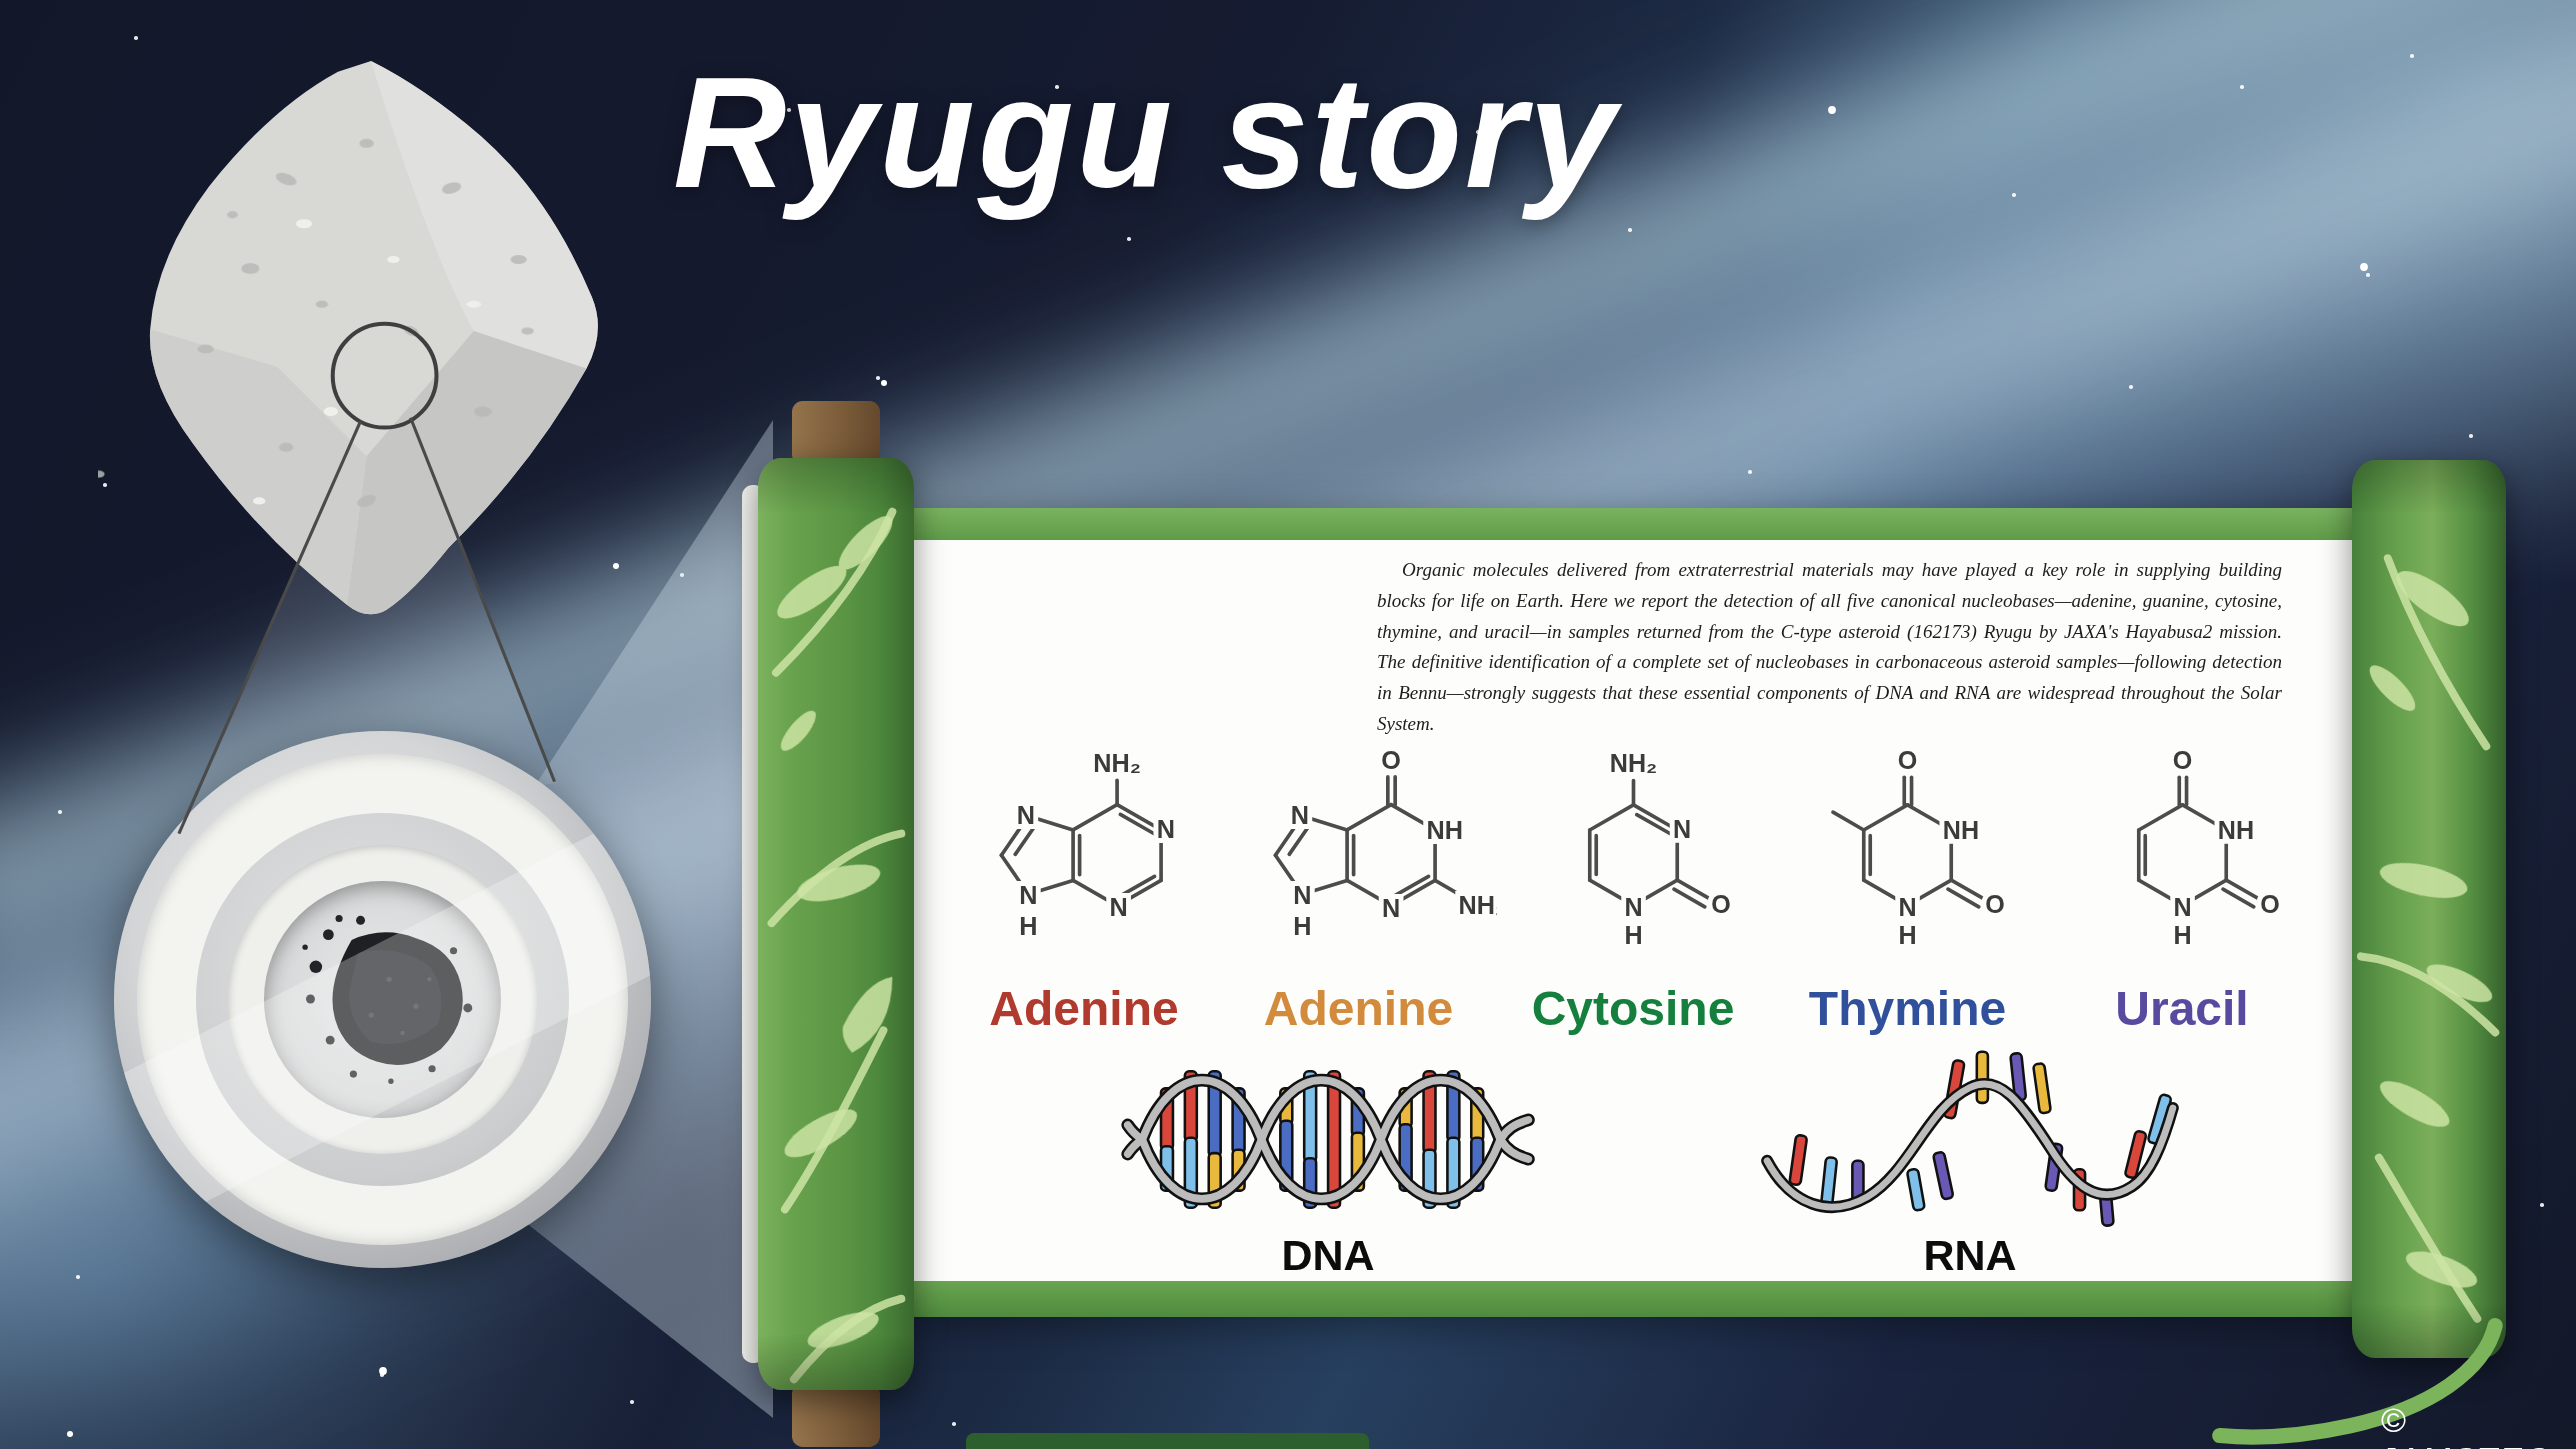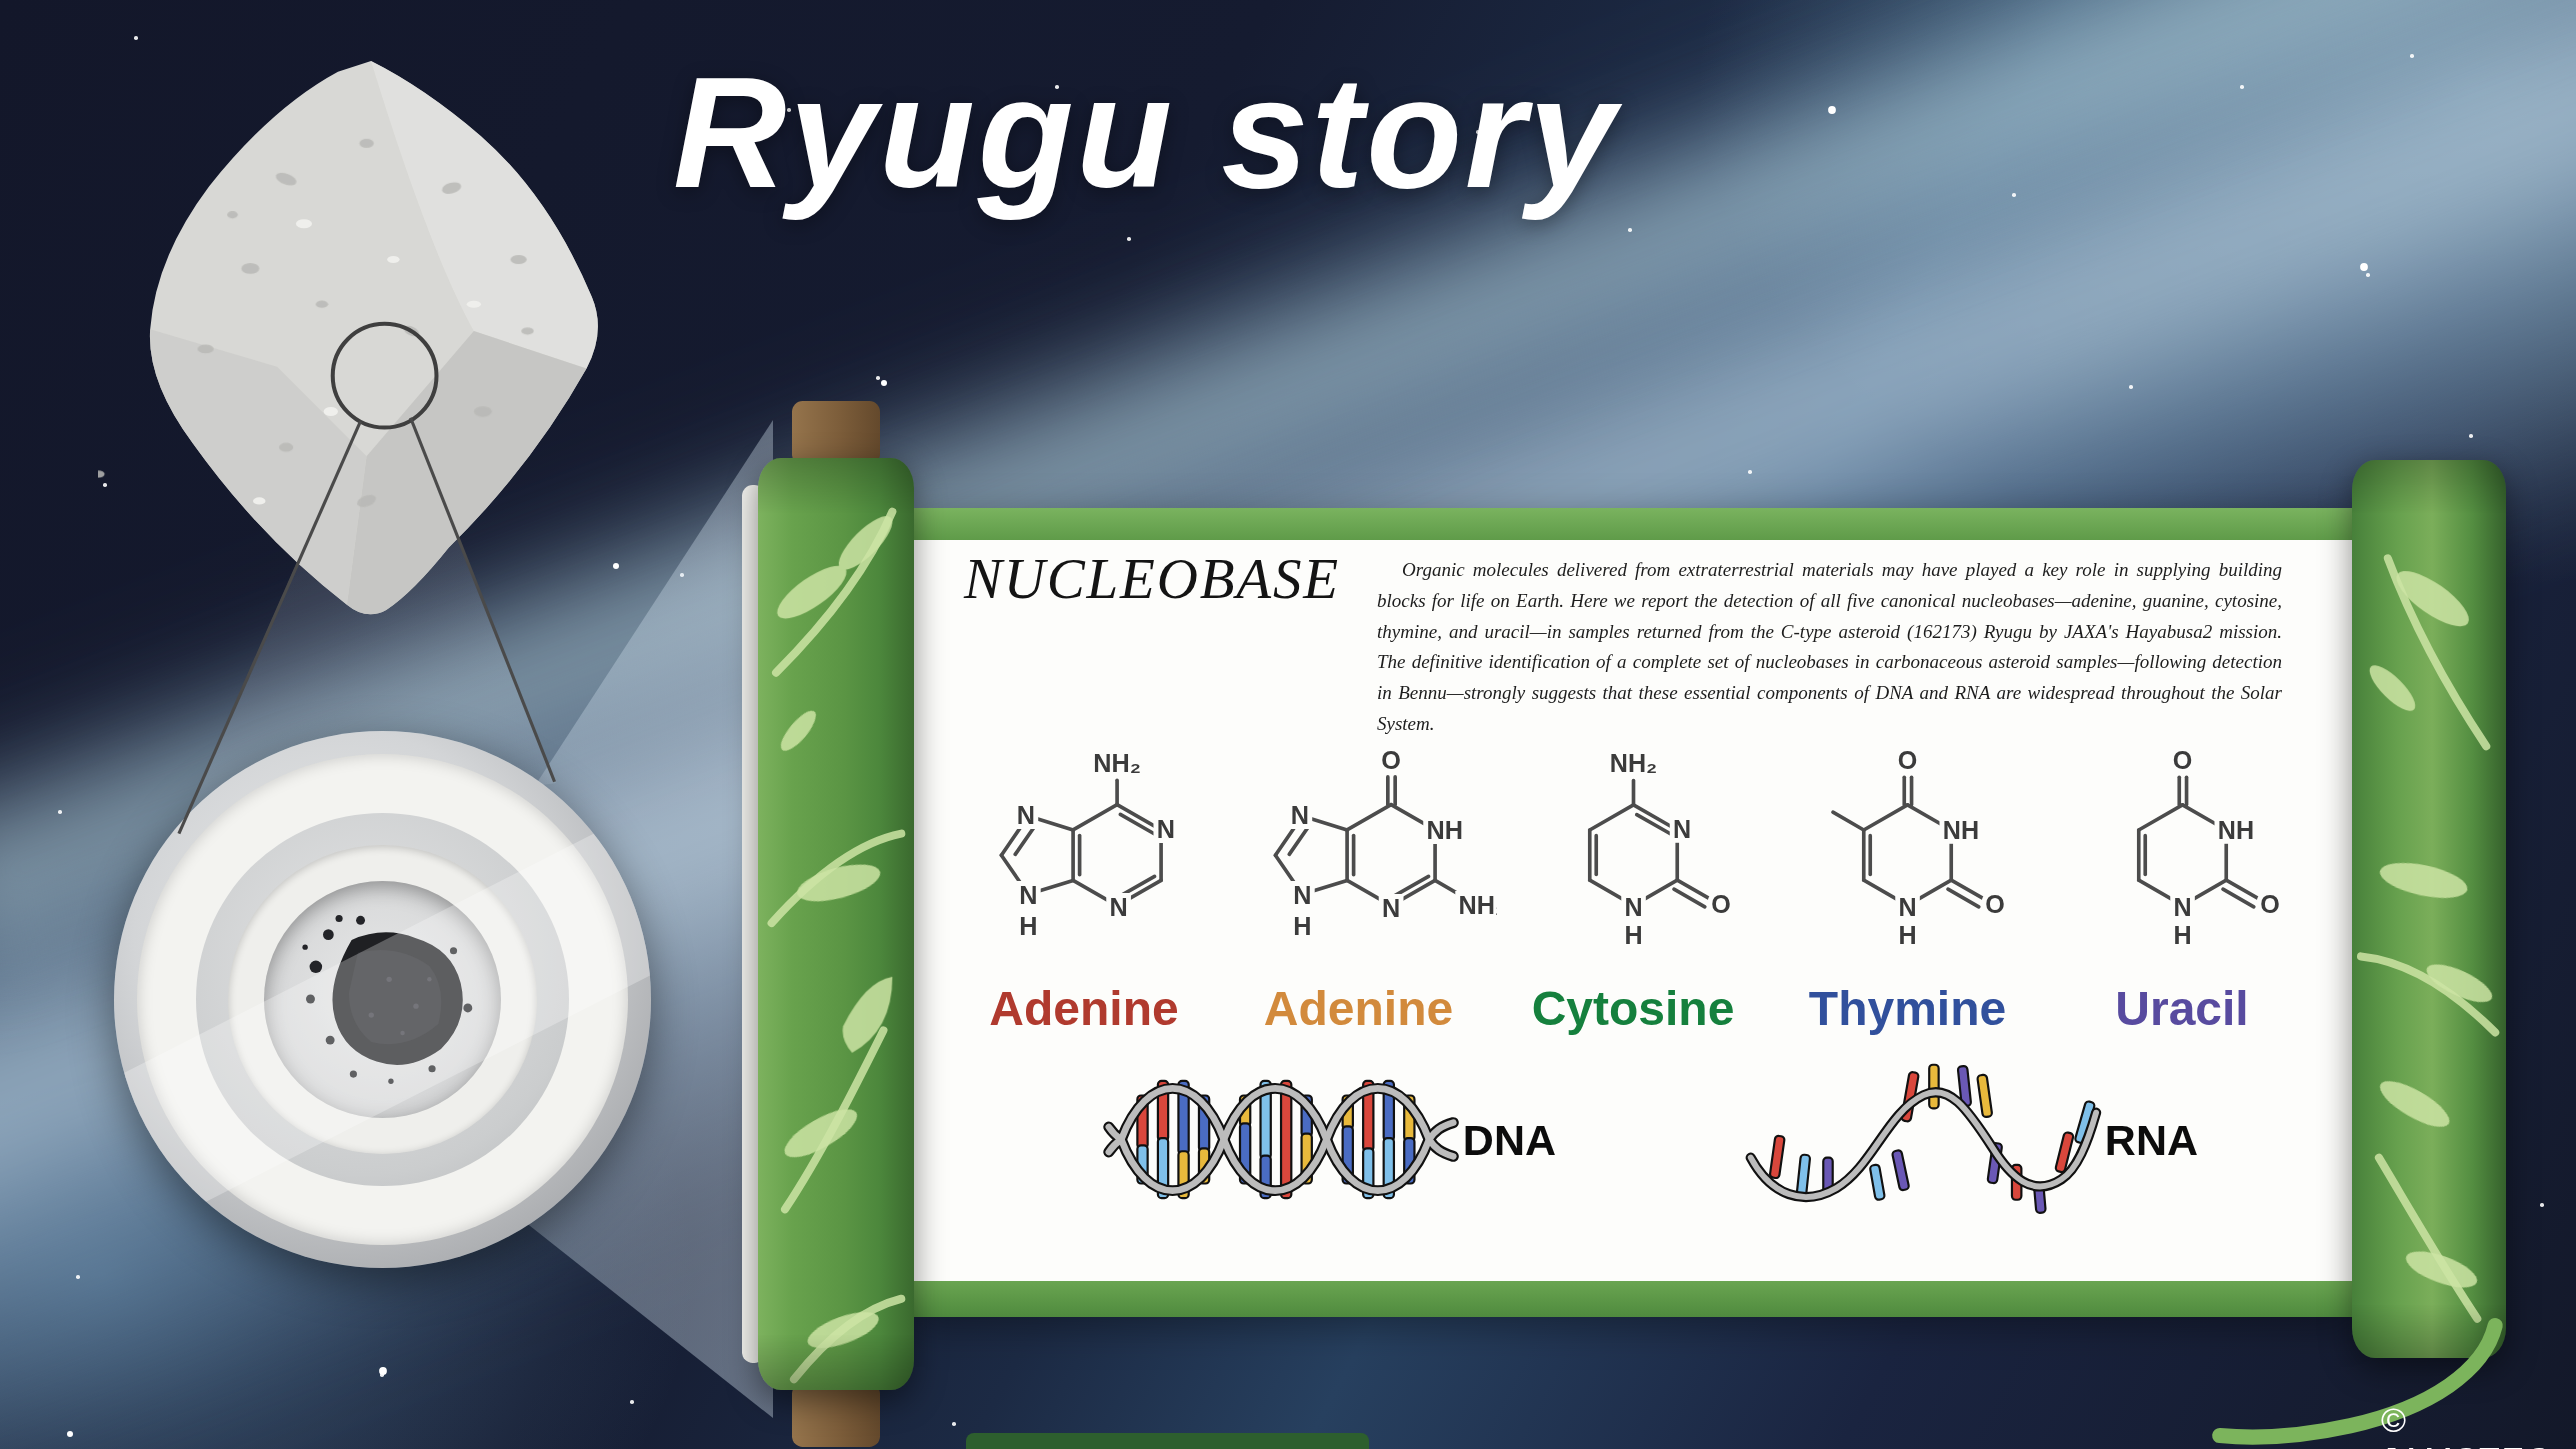--- a/index.html
+++ b/index.html
@@ -88,21 +88,21 @@
 
   .molecules{position:absolute;left:38px;right:38px;top:208px;display:flex;justify-content:space-between;}
   .molecule{display:flex;flex-direction:column;align-items:center;width:268px;text-align:right;}
   .molecule svg{height:249px;}
   .base-label{margin-top:16px;font-size:48px;font-weight:bold;}
 
   .bond{stroke:#4c4c4c;stroke-width:4.5;stroke-linecap:round;fill:none;}
   .atom{font:600 31px "Liberation Sans",sans-serif;fill:#3b3b3b;
     stroke:#fdfdfb;stroke-width:12px;paint-order:stroke;text-anchor:middle;}
 
-  .helix{position:absolute;display:flex;flex-direction:row;align-items:center;}
+  .helix{position:absolute;display:flex;flex-direction:column;align-items:center;}
   .helix-dna{left:188px;top:542px;width:456px;}
   .helix-rna{left:830px;top:542px;width:456px;}
   .helix-label{margin-top:1.8px;font-size:43px;font-weight:bold;color:#0c0c0c;}
 
   
   .sliver{left:966px;top:1433px;width:403px;height:16px;border-radius:8px 8px 0 0;background:#2d5f2e;z-index:6;}
 </style>
 </head>
 <body>
 
@@ -212,21 +212,20 @@
       <ellipse cx="95" cy="975" rx="42" ry="15" transform="rotate(-20 95 975)"></ellipse>
       <ellipse cx="45" cy="305" rx="28" ry="10" transform="rotate(-50 45 305)"></ellipse>
     </g>
   </svg>
 </div>
 
 <div class="abs paper">
   <div class="gbar top"></div>
   <div class="gbar bot"></div>
 
-  <div class="heading">NUCLEOBASE</div>
   <div class="abstract">Organic molecules delivered from extraterrestrial materials may have played a key role in supplying building blocks for life on Earth. Here we report the detection of all five canonical nucleobases—adenine, guanine, cytosine, thymine, and uracil—in samples returned from the C-type asteroid (162173) Ryugu by JAXA's Hayabusa2 mission. The definitive identification of a complete set of nucleobases in carbonaceous asteroid samples—following detection in Bennu—strongly suggests that these essential components of DNA and RNA are widespread throughout the Solar System.</div>
 
   <div class="molecules">
 
     <div class="molecule">
       <svg viewBox="0 0 340 300" width="277">
         <g class="bond">
           <line x1="210" y1="106" x2="210" y2="76"></line>
           <line x1="210" y1="106" x2="264" y2="137"></line>
             <line x1="214" y1="118" x2="256" y2="142"></line>

